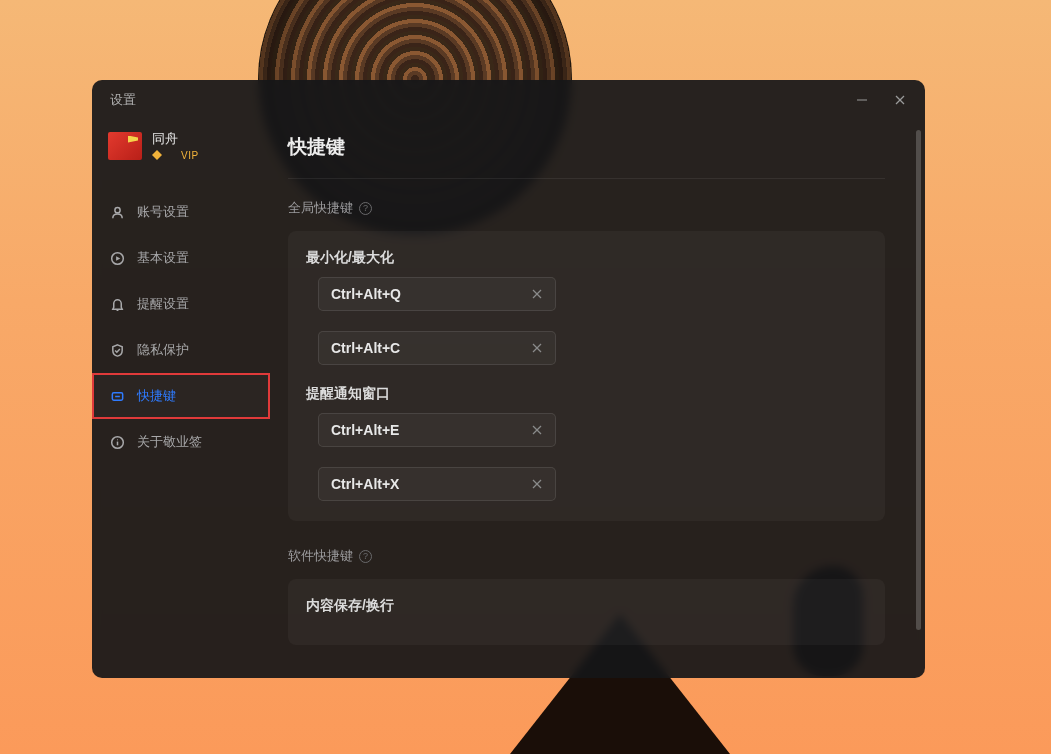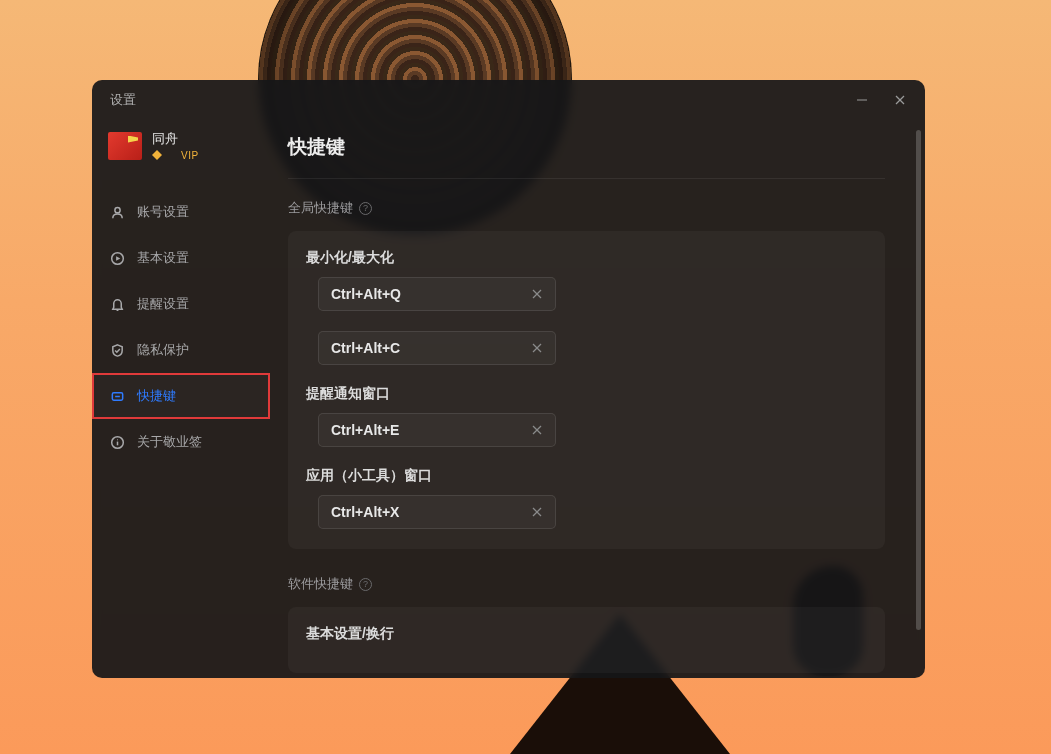--- a/index.html
+++ b/index.html
@@ -293,41 +293,40 @@
               <span>Ctrl+Alt+E</span>
               <span class="clear-btn">
                   <svg viewBox="0 0 10 10">
                     <line x1="1" y1="1" x2="9" y2="9" stroke="currentColor" stroke-width="1.2"></line>
                     <line x1="9" y1="1" x2="1" y2="9" stroke="currentColor" stroke-width="1.2"></line>
                   </svg>
                 </span>
             </div>
           </div>
           <div class="field">
-            <div class="field-label">应用（小工具）窗口</div>
             <div class="shortcut-input">
               <span>Ctrl+Alt+X</span>
               <span class="clear-btn">
                   <svg viewBox="0 0 10 10">
                     <line x1="1" y1="1" x2="9" y2="9" stroke="currentColor" stroke-width="1.2"></line>
                     <line x1="9" y1="1" x2="1" y2="9" stroke="currentColor" stroke-width="1.2"></line>
                   </svg>
                 </span>
             </div>
           </div>
         </div>
 
         <div class="section-label">
           <span>软件快捷键</span>
           <span class="help-icon">?</span>
         </div>
 
         <div class="card">
           <div class="field">
-            <div class="field-label">基本设置/换行</div>
+            <div class="field-label">内容保存/换行</div>
 
           </div>
         </div>
 
       </div>
     </main>
   </div>
 </div>
 
 </body></html>

